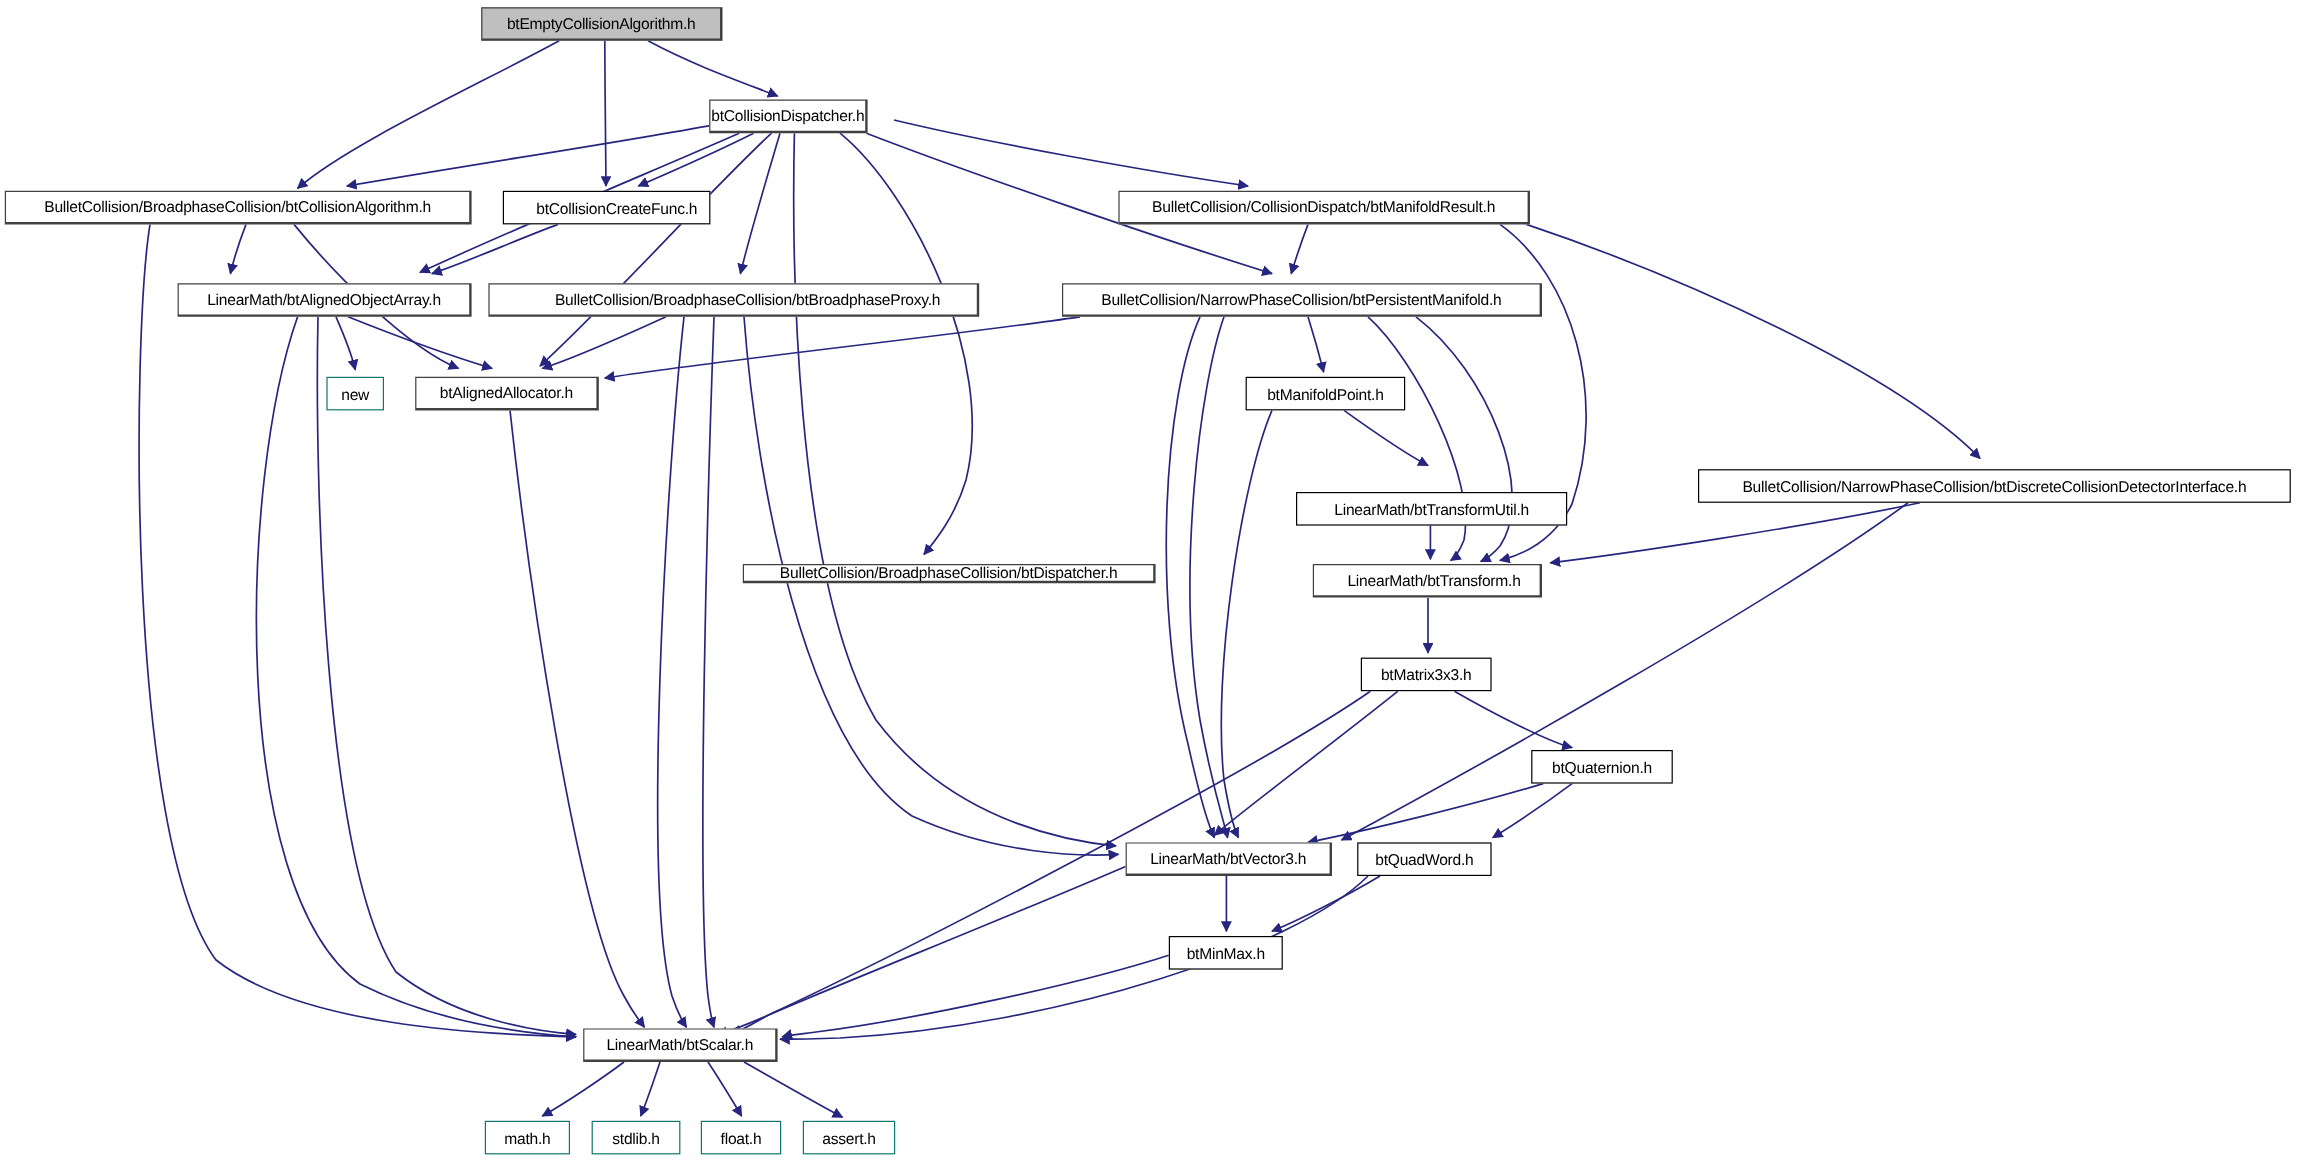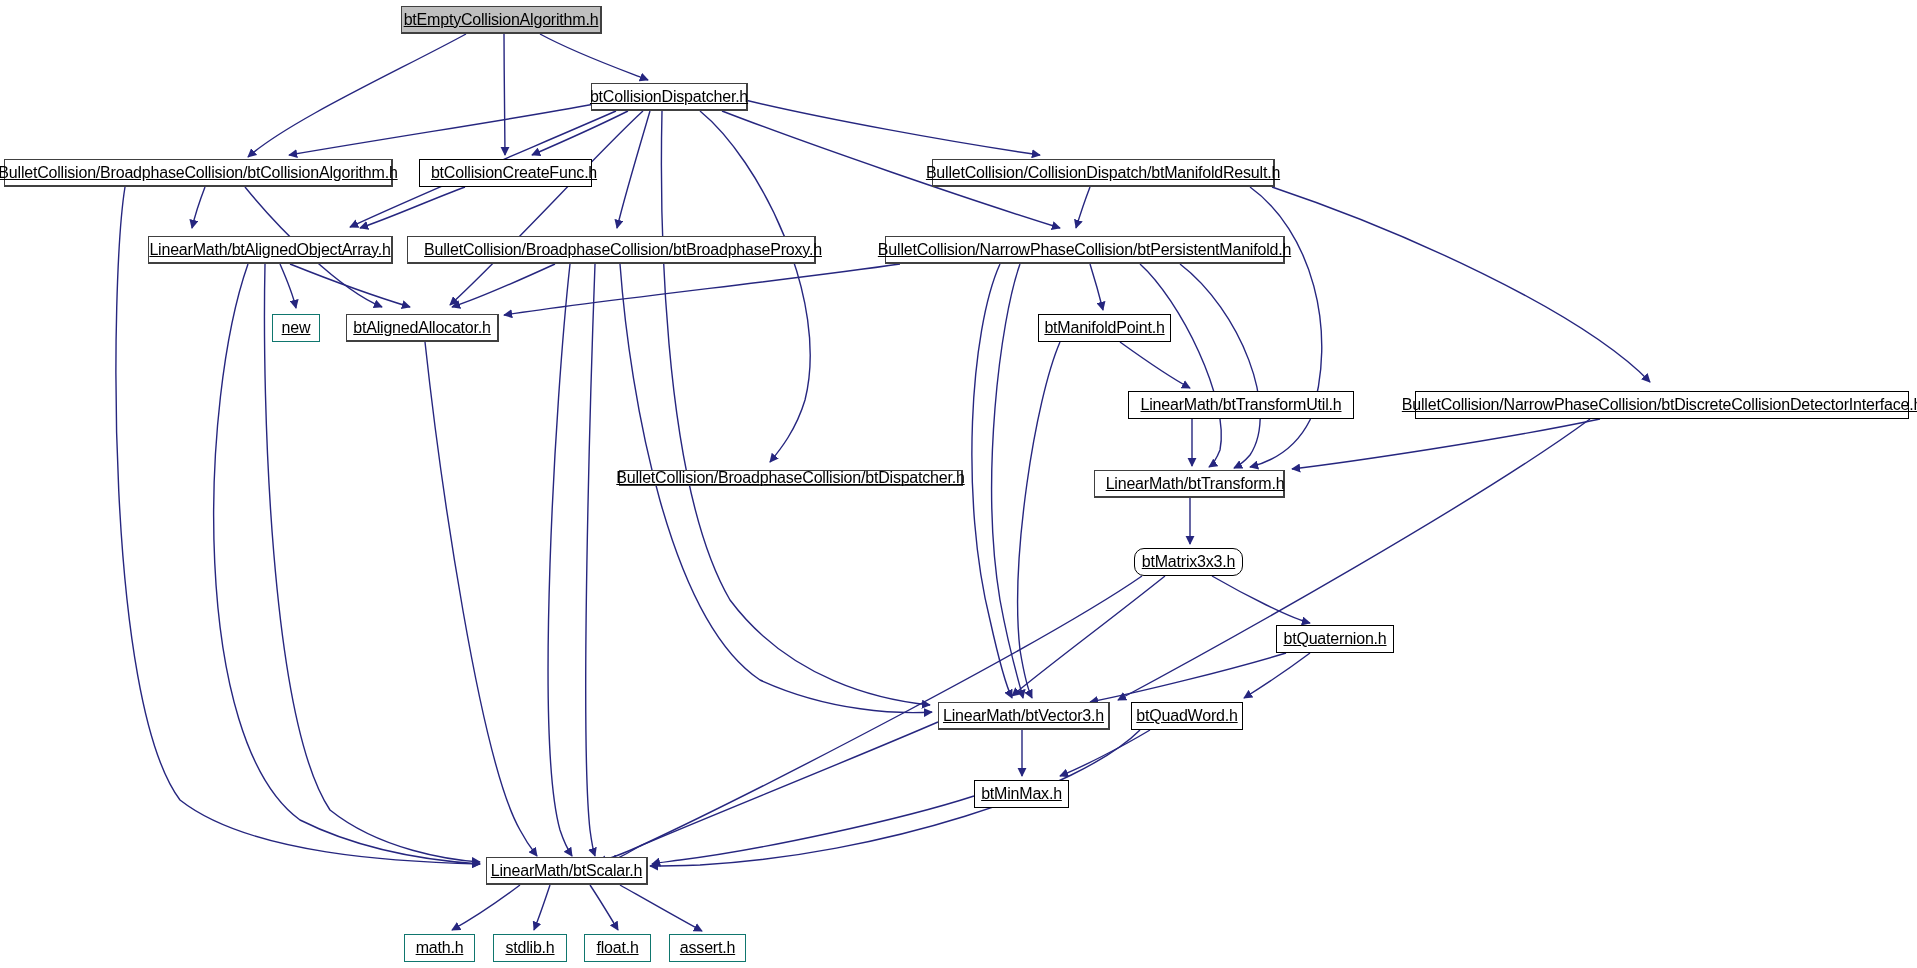--- a/index.html
+++ b/index.html
@@ -22,28 +22,27 @@
     width: 1917px;
     height: 968px;
   }
   .node {
     position: absolute;
     box-sizing: border-box;
     display: flex;
     align-items: center;
     justify-content: center;
     white-space: nowrap;
-    font-size: 16px;
+    font-size: 13px;
     line-height: 1;
     letter-spacing: -0.2px;
     color: #000000;
     background: #ffffff;
     border: 1px solid #000000;
     z-index: 2;
-    text-decoration: underline;
   }
   .node.root {
     background: #bfbfbf;
     border: 1px solid #404040;
     border-width: 1px 2px 2px 1px;
   }
   .node.strong {
     border: 1px solid #404040;
     border-width: 1px 2px 2px 1px;
   }
@@ -114,35 +113,35 @@
         <path d="M 1140,730 C 1080,790 880,855 700,865 C 670,866 655,866 650,866" fill="none" stroke="#26267f" stroke-width="1.4" marker-end="url(#arrow)"></path>
         <path d="M 974,796 C 900,820 760,850 680,860 C 665,862 656,863 652,864" fill="none" stroke="#26267f" stroke-width="1.4" marker-end="url(#arrow)"></path>
         <path d="M 520,885 C 500,900 470,920 452,930" fill="none" stroke="#26267f" stroke-width="1.4" marker-end="url(#arrow)"></path>
         <path d="M 550,885 C 545,900 538,920 534,930" fill="none" stroke="#26267f" stroke-width="1.4" marker-end="url(#arrow)"></path>
         <path d="M 590,885 C 600,900 612,920 618,930" fill="none" stroke="#26267f" stroke-width="1.4" marker-end="url(#arrow)"></path>
         <path d="M 620,885 C 650,902 685,922 702,931" fill="none" stroke="#26267f" stroke-width="1.4" marker-end="url(#arrow)"></path>
       </g>
   </svg>
   <div id="node-layer">
       <div class="node root" style="left: 401px; top: 6px; width: 201px; height: 28px;">btEmptyCollisionAlgorithm.h</div>
-      <div class="node strong" style="left: 591px; top: 83px; width: 157px; height: 28px;">btCollisionDispatcher.h</div>
+      <div class="node strong" style="left: 591px; top: 83px; width: 132px; height: 28px;">btCollisionDispatcher.h</div>
       <div class="node strong" style="left: 4px; top: 159px; width: 389px; height: 28px;">BulletCollision/BroadphaseCollision/btCollisionAlgorithm.h</div>
       <div class="node" style="left: 419px; top: 159px; width: 173px; height: 28px; padding-left: 17px;">btCollisionCreateFunc.h</div>
       <div class="node strong" style="left: 932px; top: 159px; width: 343px; height: 28px;">BulletCollision/CollisionDispatch/btManifoldResult.h</div>
       <div class="node strong" style="left: 148px; top: 236px; width: 245px; height: 28px;">LinearMath/btAlignedObjectArray.h</div>
       <div class="node strong" style="left: 407px; top: 236px; width: 409px; height: 28px; padding-left: 24px;">BulletCollision/BroadphaseCollision/btBroadphaseProxy.h</div>
       <div class="node strong" style="left: 885px; top: 236px; width: 400px; height: 28px;">BulletCollision/NarrowPhaseCollision/btPersistentManifold.h</div>
       <div class="node dim" style="left: 272px; top: 314px; width: 48px; height: 28px;">new</div>
       <div class="node strong" style="left: 346px; top: 314px; width: 153px; height: 28px;">btAlignedAllocator.h</div>
       <div class="node" style="left: 1038px; top: 314px; width: 133px; height: 28px; text-align: right;">btManifoldPoint.h</div>
-      <div class="node" style="left: 1080px; top: 391px; width: 226px; height: 28px; margin-left: 48px;">LinearMath/btTransformUtil.h</div>
+      <div class="node" style="left: 1080px; top: 410px; width: 226px; height: 28px;">LinearMath/btTransformUtil.h</div>
       <div class="node" style="left: 1415px; top: 391px; width: 494px; height: 28px;">BulletCollision/NarrowPhaseCollision/btDiscreteCollisionDetectorInterface.h</div>
       <div class="node strong" style="left: 619px; top: 470px; width: 344px; height: 16px;">BulletCollision/BroadphaseCollision/btDispatcher.h</div>
       <div class="node strong" style="left: 1094px; top: 470px; width: 191px; height: 28px; padding-left: 12px;">LinearMath/btTransform.h</div>
-      <div class="node" style="left: 1134px; top: 548px; width: 109px; height: 28px; border-radius: 10px;">btMatrix3x3.h</div>
+      <div class="node" style="left: 1134px; top: 548px; width: 109px; height: 28px;">btMatrix3x3.h</div>
       <div class="node" style="left: 1276px; top: 625px; width: 118px; height: 28px;">btQuaternion.h</div>
       <div class="node strong" style="left: 938px; top: 702px; width: 172px; height: 28px;">LinearMath/btVector3.h</div>
       <div class="node" style="left: 1131px; top: 702px; width: 112px; height: 28px;">btQuadWord.h</div>
       <div class="node" style="left: 974px; top: 780px; width: 95px; height: 28px;">btMinMax.h</div>
       <div class="node strong" style="left: 486px; top: 857px; width: 162px; height: 28px;">LinearMath/btScalar.h</div>
       <div class="node dim" style="left: 404px; top: 934px; width: 71px; height: 28px;">math.h</div>
       <div class="node dim" style="left: 493px; top: 934px; width: 74px; height: 28px;">stdlib.h</div>
       <div class="node dim" style="left: 584px; top: 934px; width: 67px; height: 28px;">float.h</div>
       <div class="node dim" style="left: 669px; top: 934px; width: 77px; height: 28px;">assert.h</div>
     </div>

